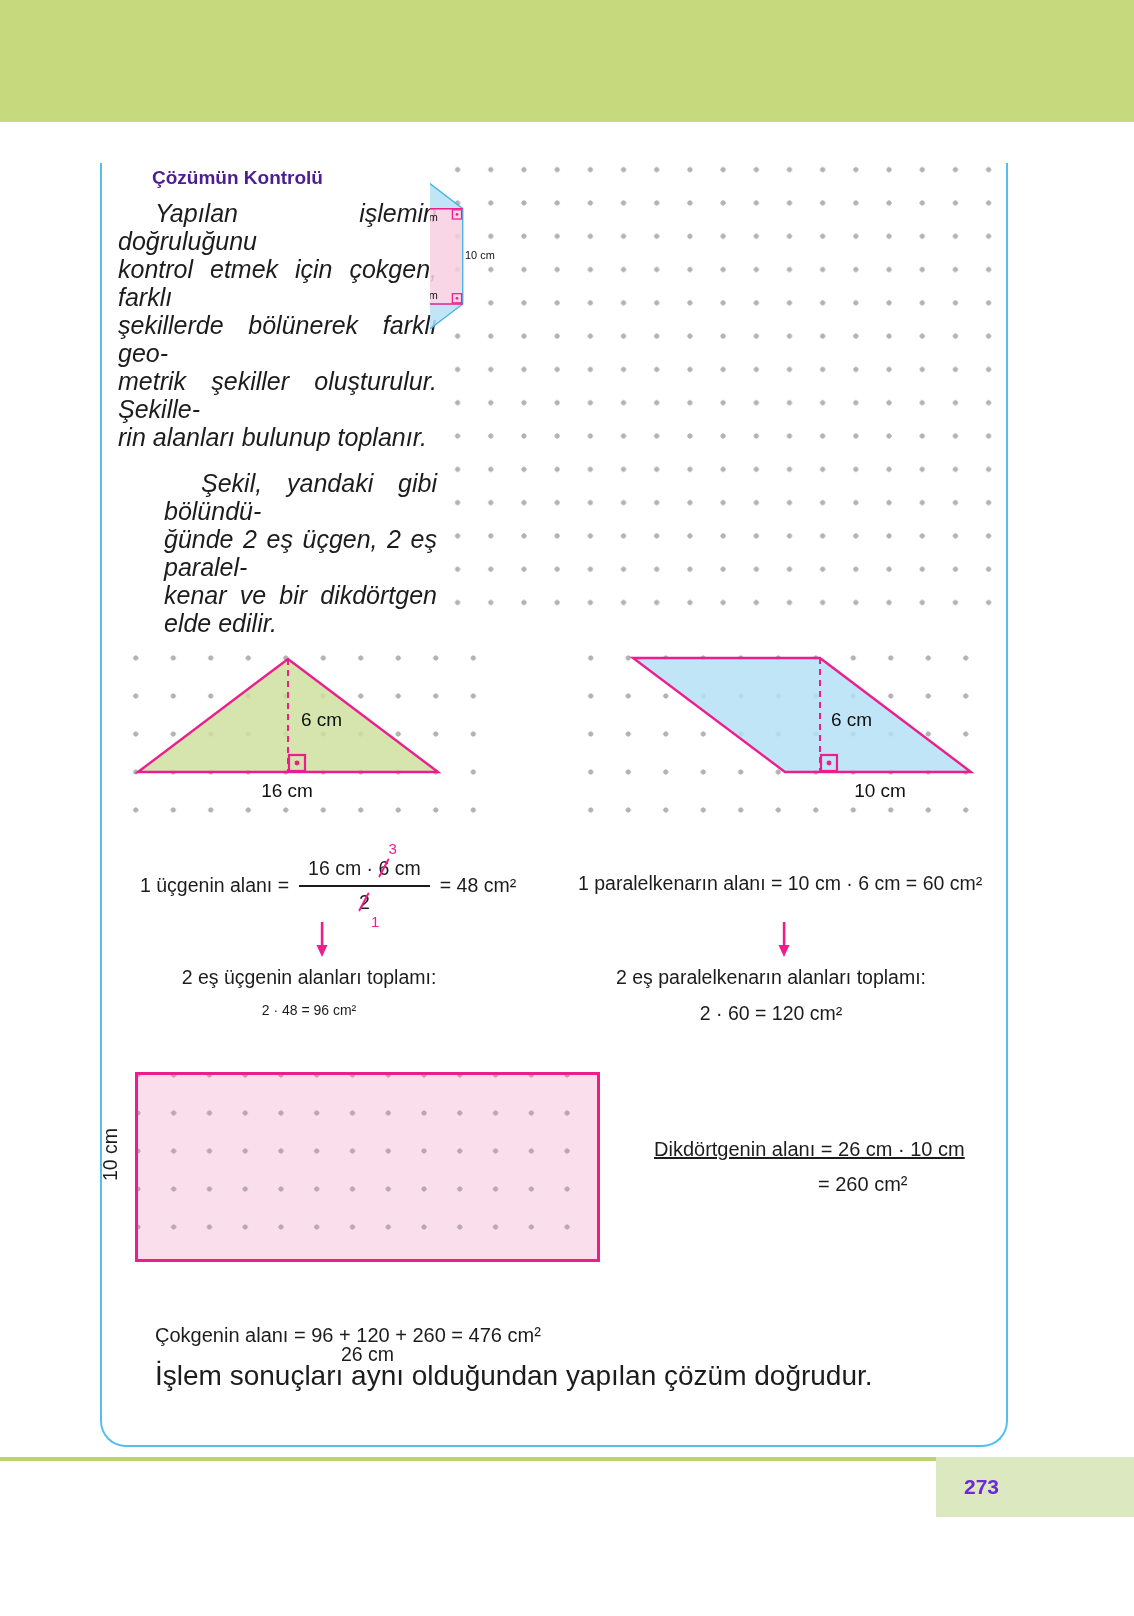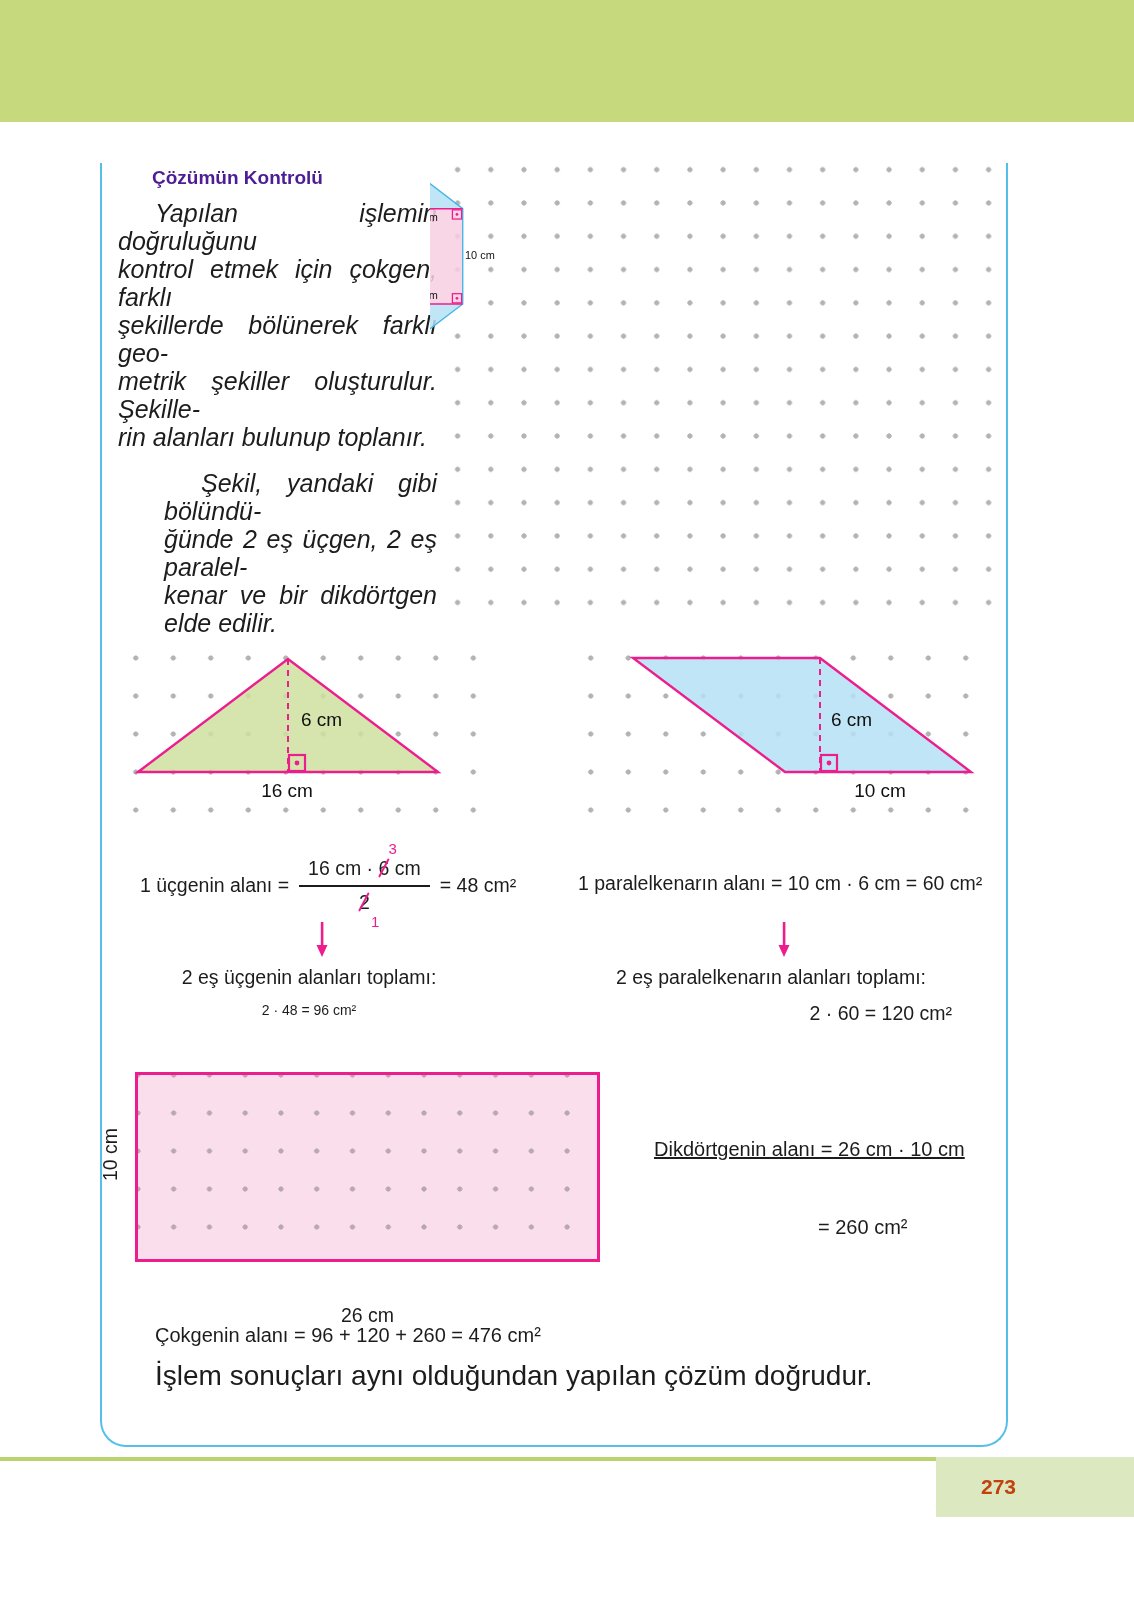--- a/index.html
+++ b/index.html
@@ -34,39 +34,39 @@
   .cancel::after{content:"";position:absolute;left:50%;top:50%;width:21px;height:2.2px;background:#ec1e8e;
     transform:translate(-50%,-50%) rotate(-62deg);border-radius:2px;}
   .mark{position:absolute;font-size:15px;color:#ec1e8e;}
   .mark.above{top:-17px;left:10px;}
   .mark.below{bottom:-16px;left:12px;}
 
   .para-line{left:578px;top:872px;font-size:19.5px;}
   .sum-label-left{left:136px;top:966px;width:346px;text-align:center;font-size:19.5px;}
   .sum-calc-left{left:136px;top:1002px;width:346px;text-align:center;font-size:14px;}
   .sum-label-right{left:590px;top:966px;width:362px;text-align:center;font-size:19.5px;}
-  .sum-calc-right{left:590px;top:1002px;width:362px;text-align:right;font-size:19.5px;}
+  .sum-calc-right{left:590px;top:1002px;width:362px;text-align:center;font-size:19.5px;}
   .arrow-left{left:314px;top:922px;}
   .arrow-right{left:776px;top:922px;}
 
   .big-rect{left:135px;top:1072px;width:465px;height:190px;box-sizing:border-box;
     border:3px solid #ec1e8e;background-color:#fbdeeb;
     background-image:radial-gradient(circle,#b9a8b2 2.3px,rgba(0,0,0,0) 2.9px);
     background-size:35.77px 38px;background-position:-18px -19px;}
   .rect-height-label{left:65px;top:1143px;width:90px;text-align:center;font-size:19.5px;transform:rotate(-90deg);}
-  .rect-base-label{left:135px;top:1304px;width:465px;text-align:center;font-size:19.5px;}
+  .rect-base-label{left:135px;top:1343px;width:465px;text-align:center;font-size:19.5px;}
   .rect-calc1{left:654px;top:1138px;font-size:20px;text-decoration:underline;}
-  .rect-calc2{left:818px;top:1173px;font-size:20px;margin-top:43px;}
+  .rect-calc2{left:818px;top:1173px;font-size:20px;}
 
   .conclusion1{left:155px;top:1324px;font-size:20px;}
   .conclusion2{left:155px;top:1360px;font-size:28px;}
 
   .bottom-line{left:0;top:1457px;width:936px;height:4px;background:#b9d46c;}
   .page-box{left:936px;top:1457px;width:198px;height:60px;background:#dbe8c0;display:flex;align-items:center;}
-  .page-num{font-size:21px;font-weight:bold;padding-left:45px;color:#c2410c;}
+  .page-num{font-size:21px;font-weight:bold;padding-left:28px;color:#6d28d9;}
 </style>
 </head>
 <body>
 
 <div id="page">
 
   <div class="abs top-band"></div>
   <div class="abs content-box"></div>
 
   <div class="abs intro-title">Çözümün Kontrolü</div>

